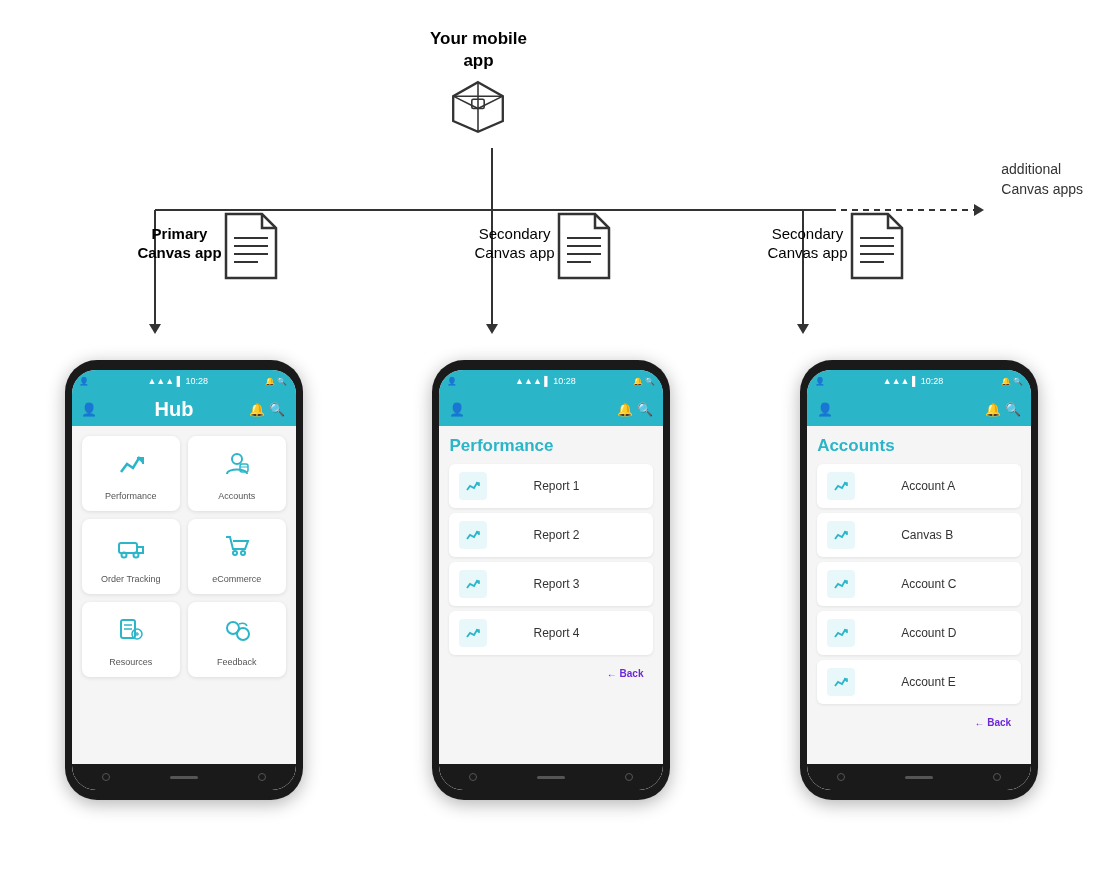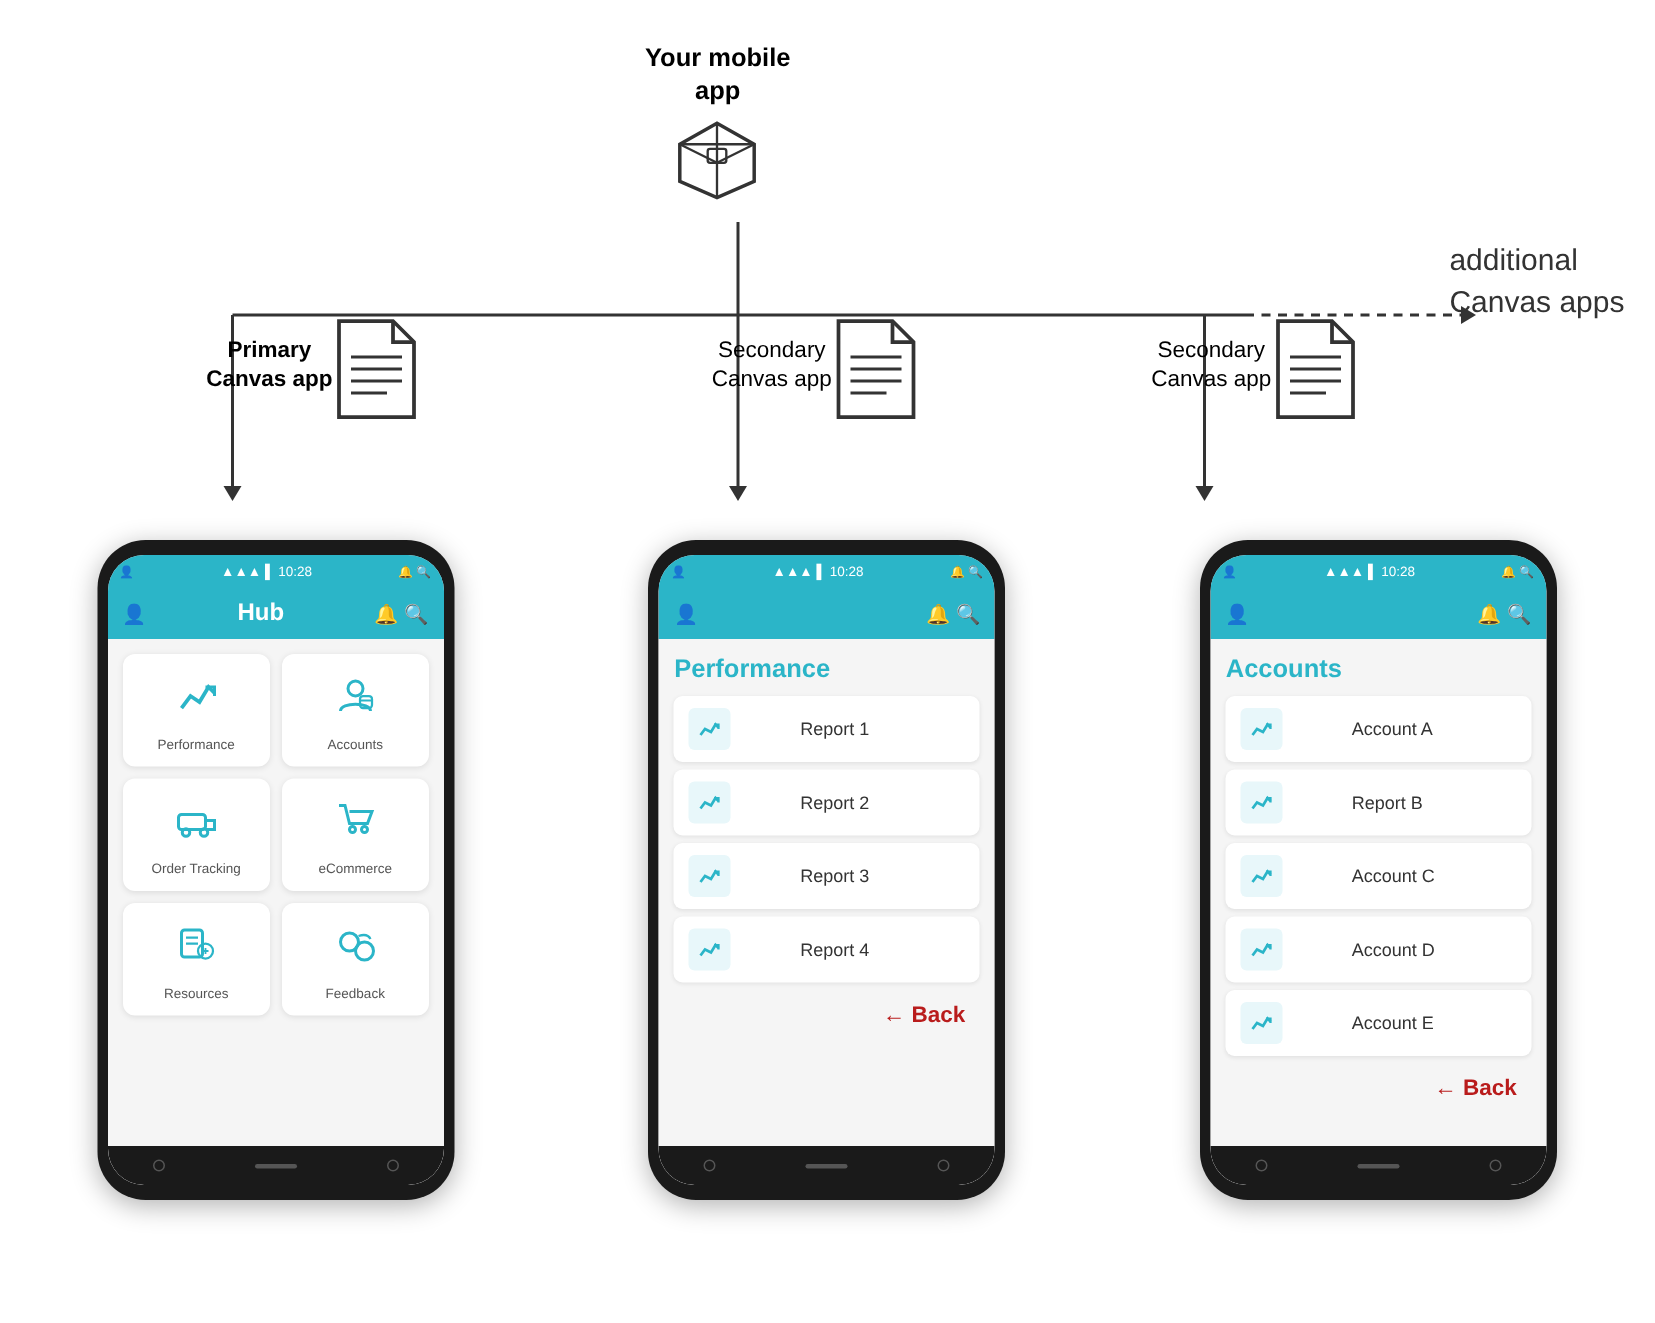--- a/index.html
+++ b/index.html
@@ -39,21 +39,21 @@
     .box-icon {
       width: 62px;
       height: 62px;
     }
 
     
     .additional-label {
       position: absolute;
       top: 160px;
       right: 20px;
-      font-size: 20px;
+      font-size: 14px;
       color: #333;
       text-align: left;
       line-height: 1.4;
     }
 
     
     .doc-row {
       position: absolute;
       top: 210px;
       left: 0;
@@ -131,21 +131,21 @@
       height: 34px;
       display: flex;
       align-items: center;
       justify-content: space-between;
       padding: 0 10px;
       flex-shrink: 0;
     }
     .nav-title {
       color: #fff;
       font-weight: bold;
-      font-size: 16px;
+      font-size: 20px;
     }
     .nav-icons {
       display: flex;
       gap: 6px;
       color: #fff;
       font-size: 13px;
     }
     .nav-icon-left { color: #fff; font-size: 13px; }
 
     
@@ -235,22 +235,22 @@
       height: 28px;
       display: flex;
       align-items: center;
       justify-content: center;
     }
     .list-item-text {
       font-size: 12px;
       color: #333;
     }
     .back-btn {
-      color: #b91c1c;
-      font-size: 15px;
+      color: #6d28d9;
+      font-size: 10px;
       font-weight: bold;
       text-align: right;
       padding: 8px 10px 0;
     }
 
     
     .connector-svg {
       position: absolute;
       top: 0; left: 0;
       width: 1103px;
@@ -511,21 +511,21 @@
                 </div>
               <span class="list-item-text">Account A</span>
             </div>
             <div class="list-item">
               <div class="list-item-icon">
                   <svg width="14" height="14" viewBox="0 0 14 14">
                     <polyline points="1,11 4,7 8,9 11,4 13,6" fill="none" stroke="#2bb5c8" stroke-width="1.8"></polyline>
                     <polyline points="10,4 13,4 13,7" fill="none" stroke="#2bb5c8" stroke-width="1.5"></polyline>
                   </svg>
                 </div>
-              <span class="list-item-text">Report B</span>
+              <span class="list-item-text">Canvas B</span>
             </div>
             <div class="list-item">
               <div class="list-item-icon">
                   <svg width="14" height="14" viewBox="0 0 14 14">
                     <polyline points="1,11 4,7 8,9 11,4 13,6" fill="none" stroke="#2bb5c8" stroke-width="1.8"></polyline>
                     <polyline points="10,4 13,4 13,7" fill="none" stroke="#2bb5c8" stroke-width="1.5"></polyline>
                   </svg>
                 </div>
               <span class="list-item-text">Account C</span>
             </div>

